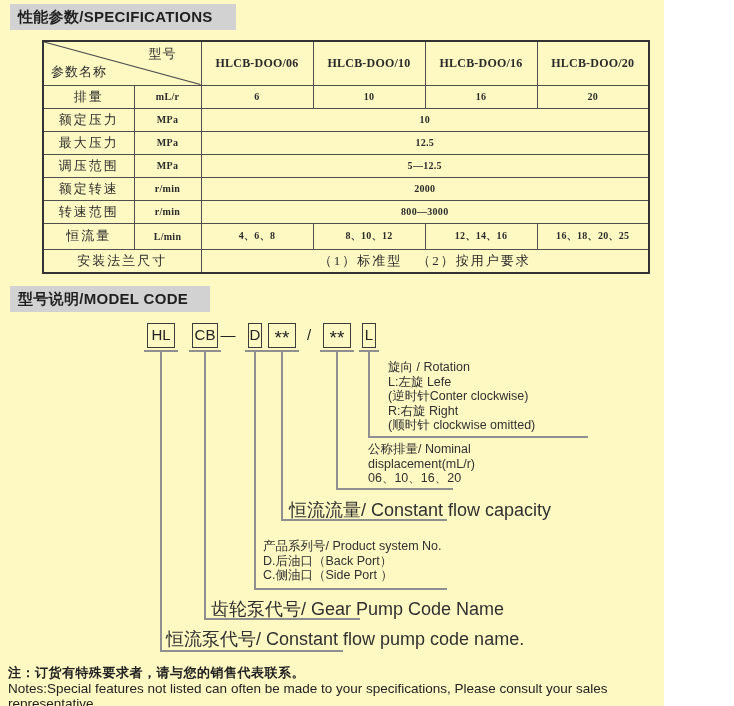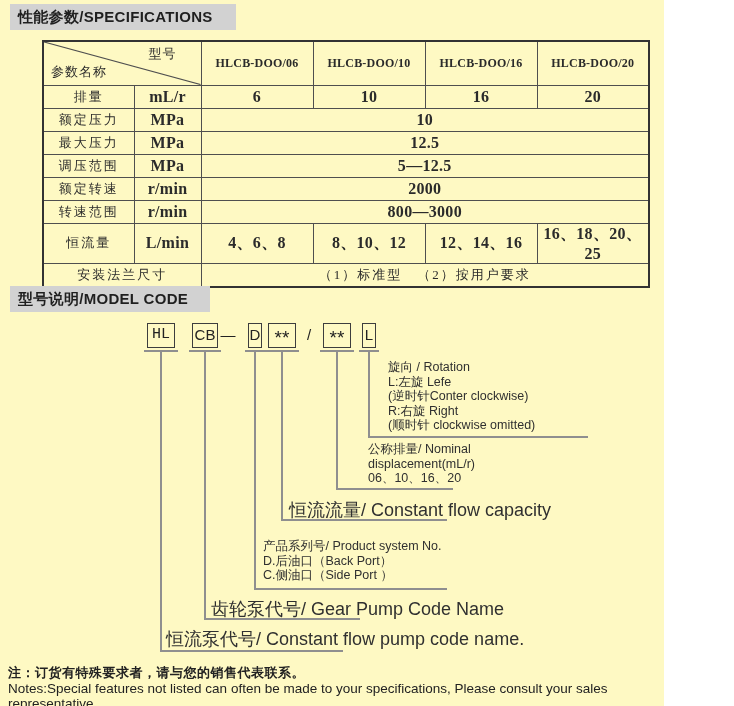--- a/index.html
+++ b/index.html
@@ -9,21 +9,21 @@
   .bar{position:absolute;left:10px;height:26px;background:#d2d2d2;color:#1f1f1f;
        font-weight:bold;font-size:15px;line-height:26px;padding-left:8px;box-sizing:border-box;
        letter-spacing:0.3px;}
   
   .spec{position:absolute;left:42px;top:40px;border-collapse:collapse;table-layout:fixed;
         width:606px;font-family:"Liberation Serif","DejaVu Serif",serif;border-radius:22px;}
   .spec td{border:1px solid #4f4f4f;text-align:center;vertical-align:middle;padding:0;
            font-size:13px;color:#2b2b2b;overflow:hidden;}
   .spec{border:2px solid #333333;}
   .spec td.zh{letter-spacing:2px;}
-  .spec td.lat{font-weight:bold;font-size:16px;letter-spacing:0.3px;}
+  .spec td.lat{font-weight:bold;font-size:10px;letter-spacing:0.3px;}
   .spec td.model{font-weight:bold;font-size:12px;letter-spacing:0.2px;}
   .corner{position:relative;}
   .corner svg{position:absolute;left:0;top:0;width:100%;height:100%;}
   .corner .c-top{position:absolute;right:24px;top:3px;font-size:13px;letter-spacing:1px;}
   .corner .c-bottom{position:absolute;left:7px;bottom:4px;font-size:13px;letter-spacing:1px;}
   
   .mc-box{position:absolute;top:323px;height:25px;border:1.5px solid #3d3d3d;box-sizing:border-box;
           text-align:center;font-size:15px;line-height:21px;color:#222;}
   .mc-sep{position:absolute;top:323px;height:25px;text-align:center;font-size:15px;line-height:23px;color:#222;}
   .ast span{display:inline-block;font-size:19px;position:relative;top:3px;}
@@ -112,21 +112,21 @@
       <td colspan="2" class="zh">安装法兰尺寸</td>
       <td colspan="4" class="zh">（1）标准型　（2）按用户要求</td>
     </tr>
   </tbody>
     </table>
 
   <div class="bar" style="top:286px;width:200px;">
     <span>型号说明/MODEL CODE</span>
   </div>
 
-  <div class="mc-box" style="left:147px;width:28px;font-family:Liberation Mono, monospace;"><span>HL</span></div>
+  <div class="mc-box" style="left:147px;width:28px;"><span>HL</span></div>
   <div class="mc-box" style="left:192px;width:26px;"><span>CB</span></div>
   <div class="mc-sep" style="left:219px;width:18px;"><span>—</span></div>
   <div class="mc-box" style="left:248px;width:14px;"><span>D</span></div>
   <div class="mc-box ast" style="left:268px;width:28px;"><span>**</span></div>
   <div class="mc-sep" style="left:301px;width:16px;"><span>/</span></div>
   <div class="mc-box ast" style="left:323px;width:28px;"><span>**</span></div>
   <div class="mc-box" style="left:362px;width:14px;"><span>L</span></div>
 
   <div class="ln-h" style="left:144px;top:350px;width:34px;"></div>
   <div class="ln-h" style="left:189px;top:350px;width:32px;"></div>

